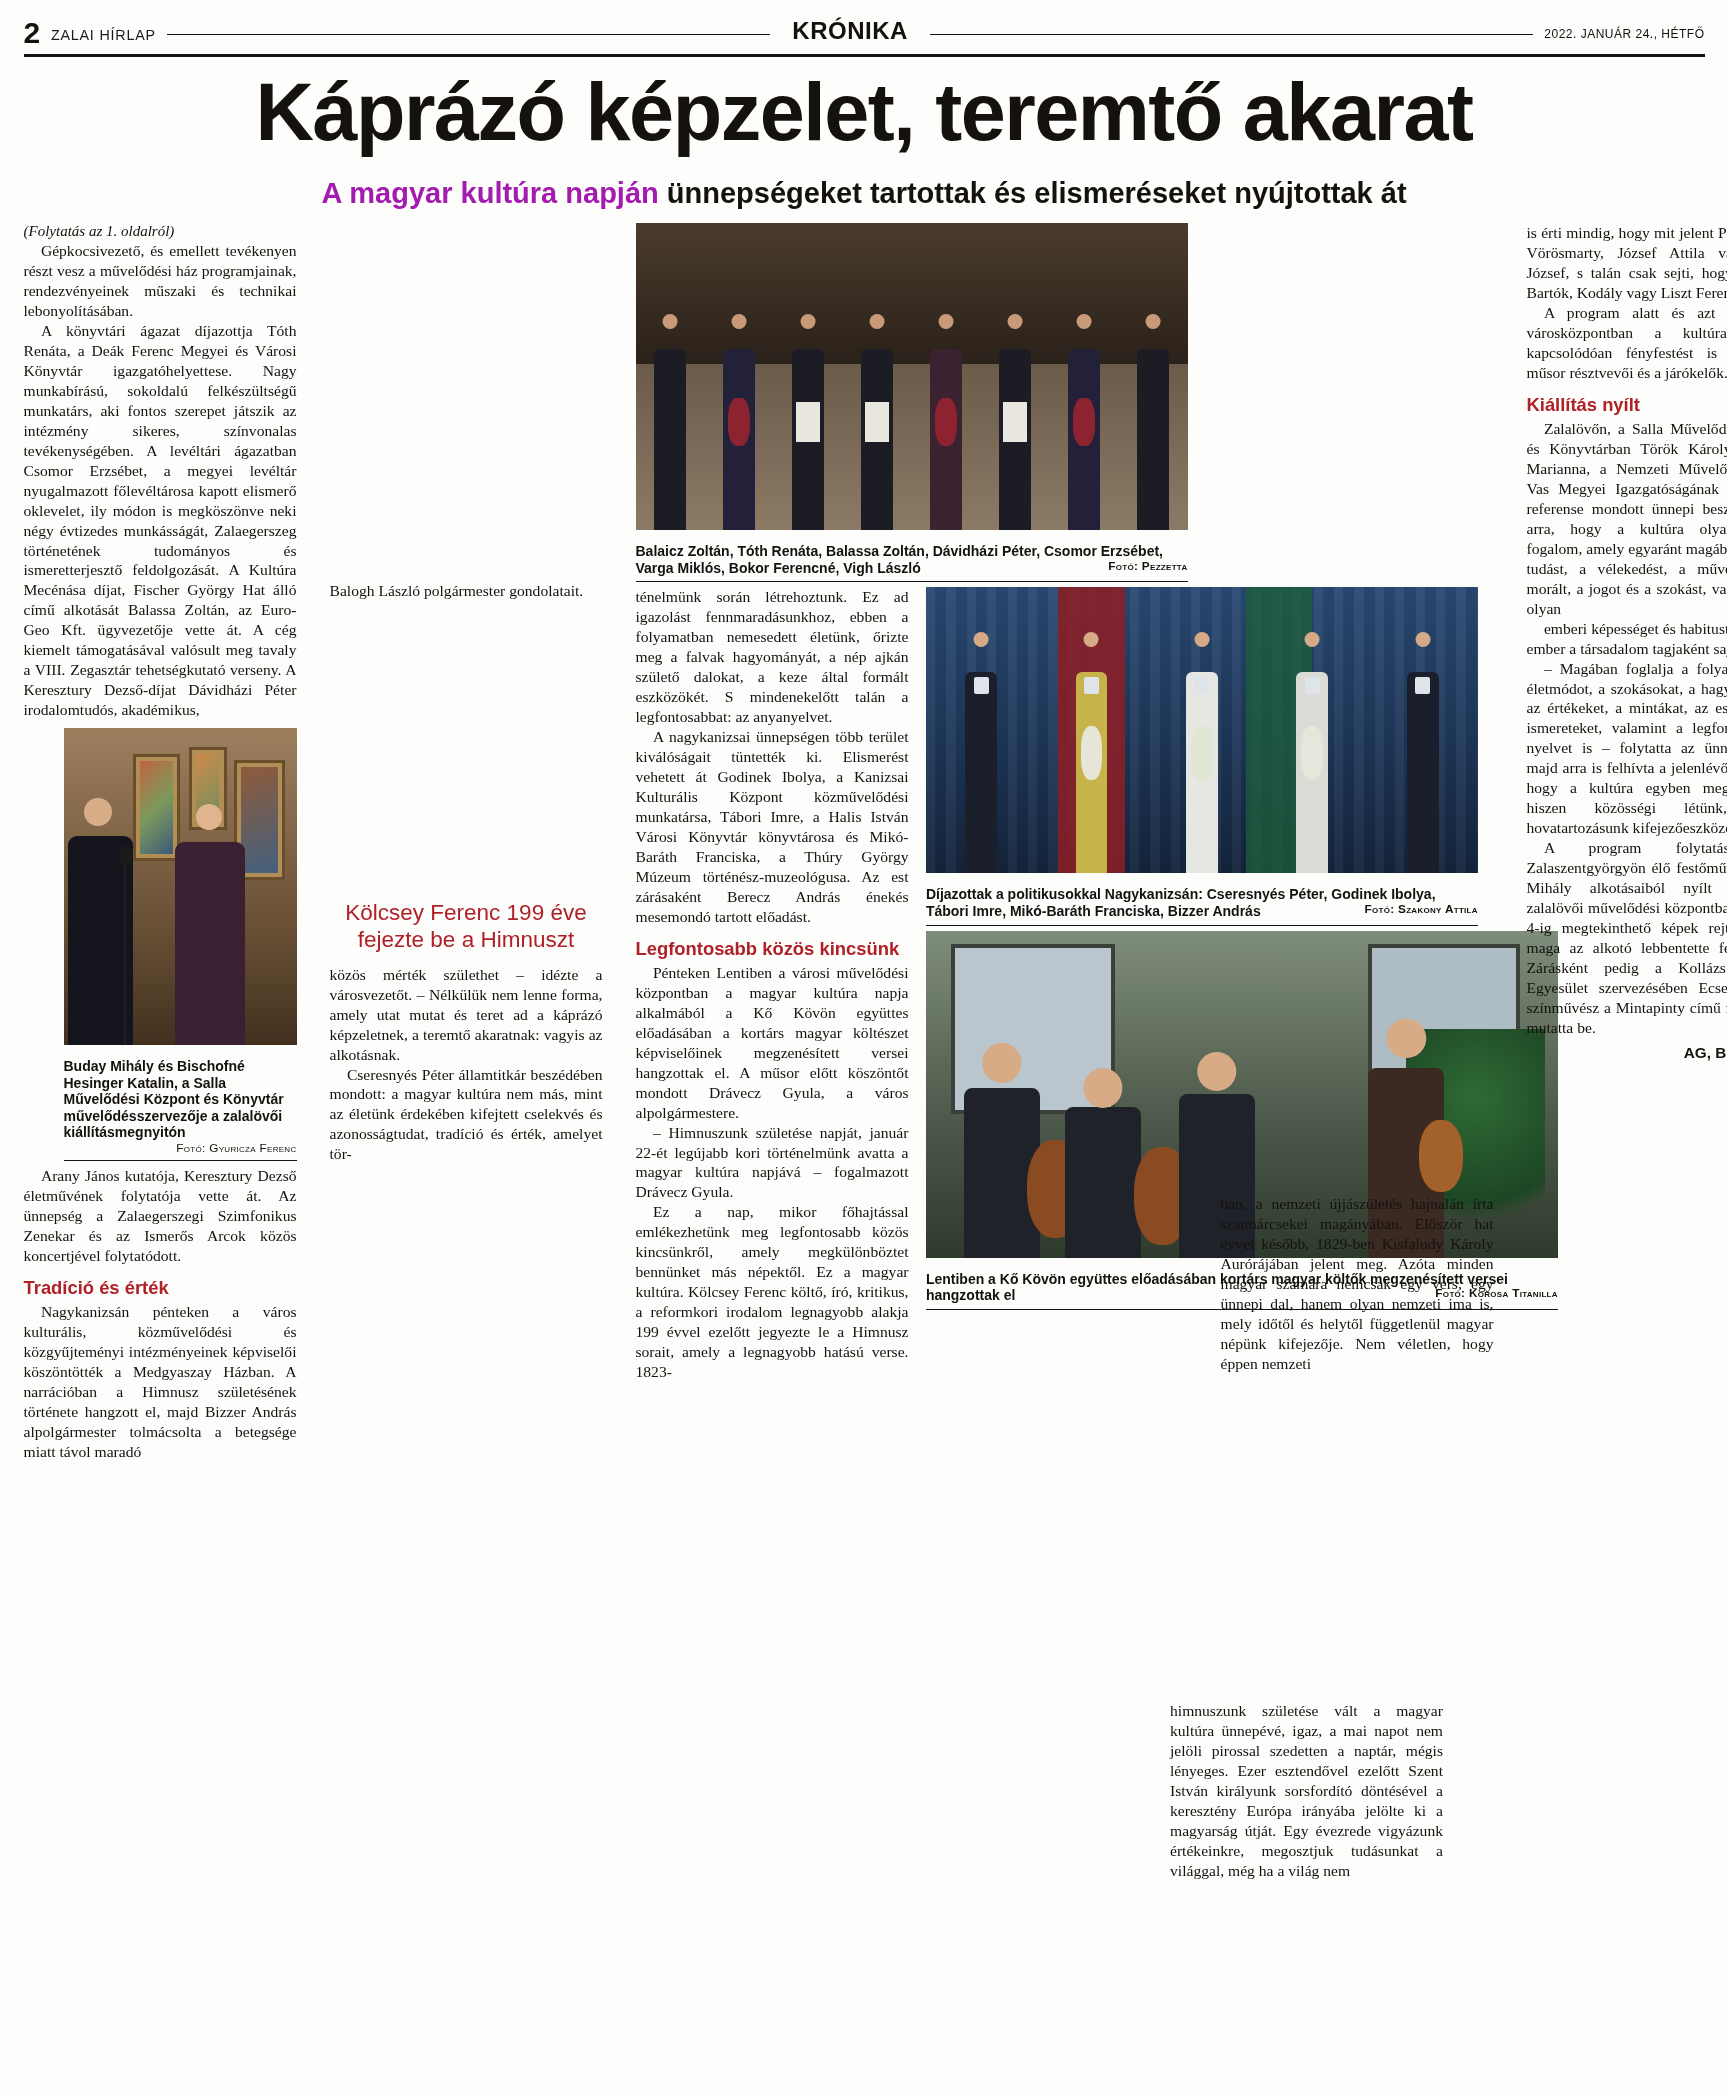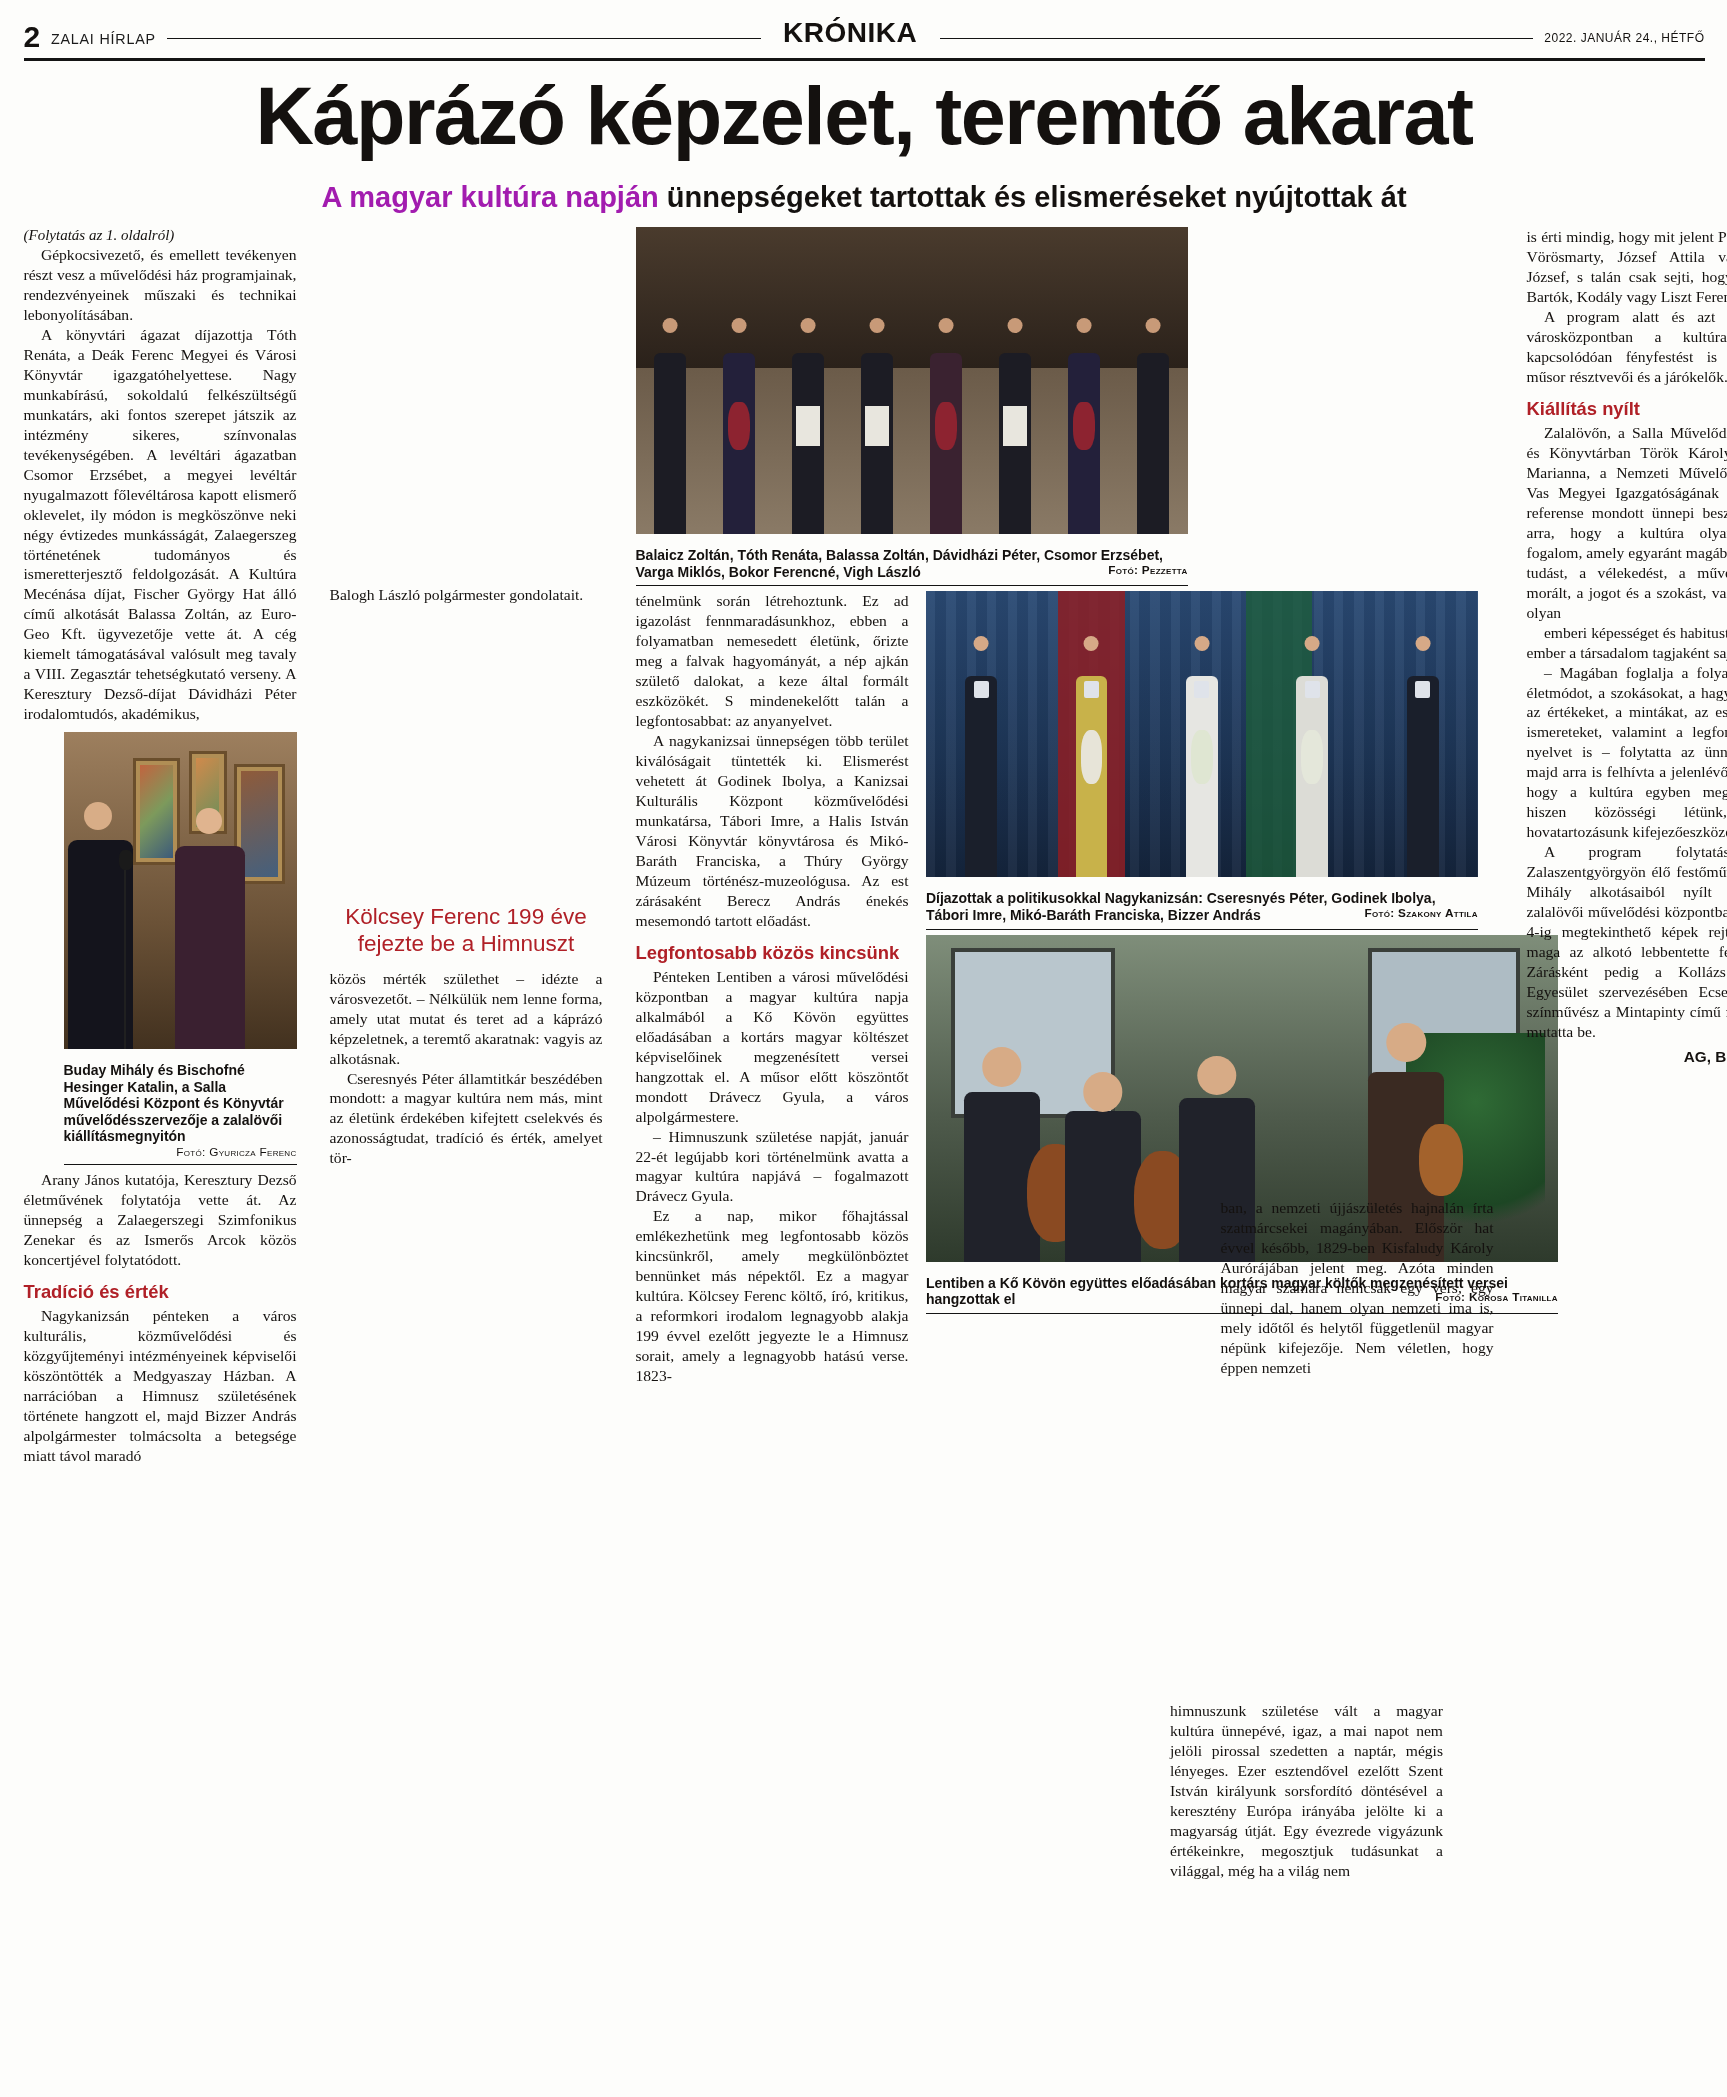--- a/index.html
+++ b/index.html
@@ -37,21 +37,21 @@
     font-family: "Liberation Sans", sans-serif;
     font-size: 14.3px;
     letter-spacing: 0.8px;
     padding-bottom: 3.1px;
     color: #1b1b1b;
   }
   .mast-rule { flex: 1 1 auto; height: 1.5px; background:#141414; margin-bottom: 11.2px; }
   .section-title {
     font-family: "Liberation Sans", sans-serif;
     font-weight: bold;
-    font-size: 28px;
+    font-size: 24px;
     letter-spacing: 0.5px;
     padding: 0 11.2px 1px 11.2px;
   }
   .issue-date {
     font-family: "Liberation Sans", sans-serif;
     font-size: 12px;
     letter-spacing: 0.5px;
     padding-bottom: 5.1px;
     white-space: nowrap;
   }

